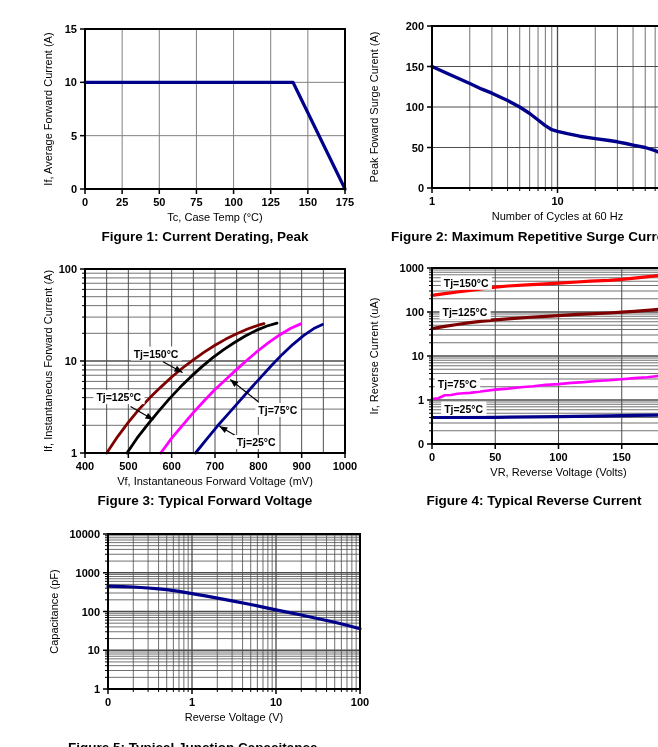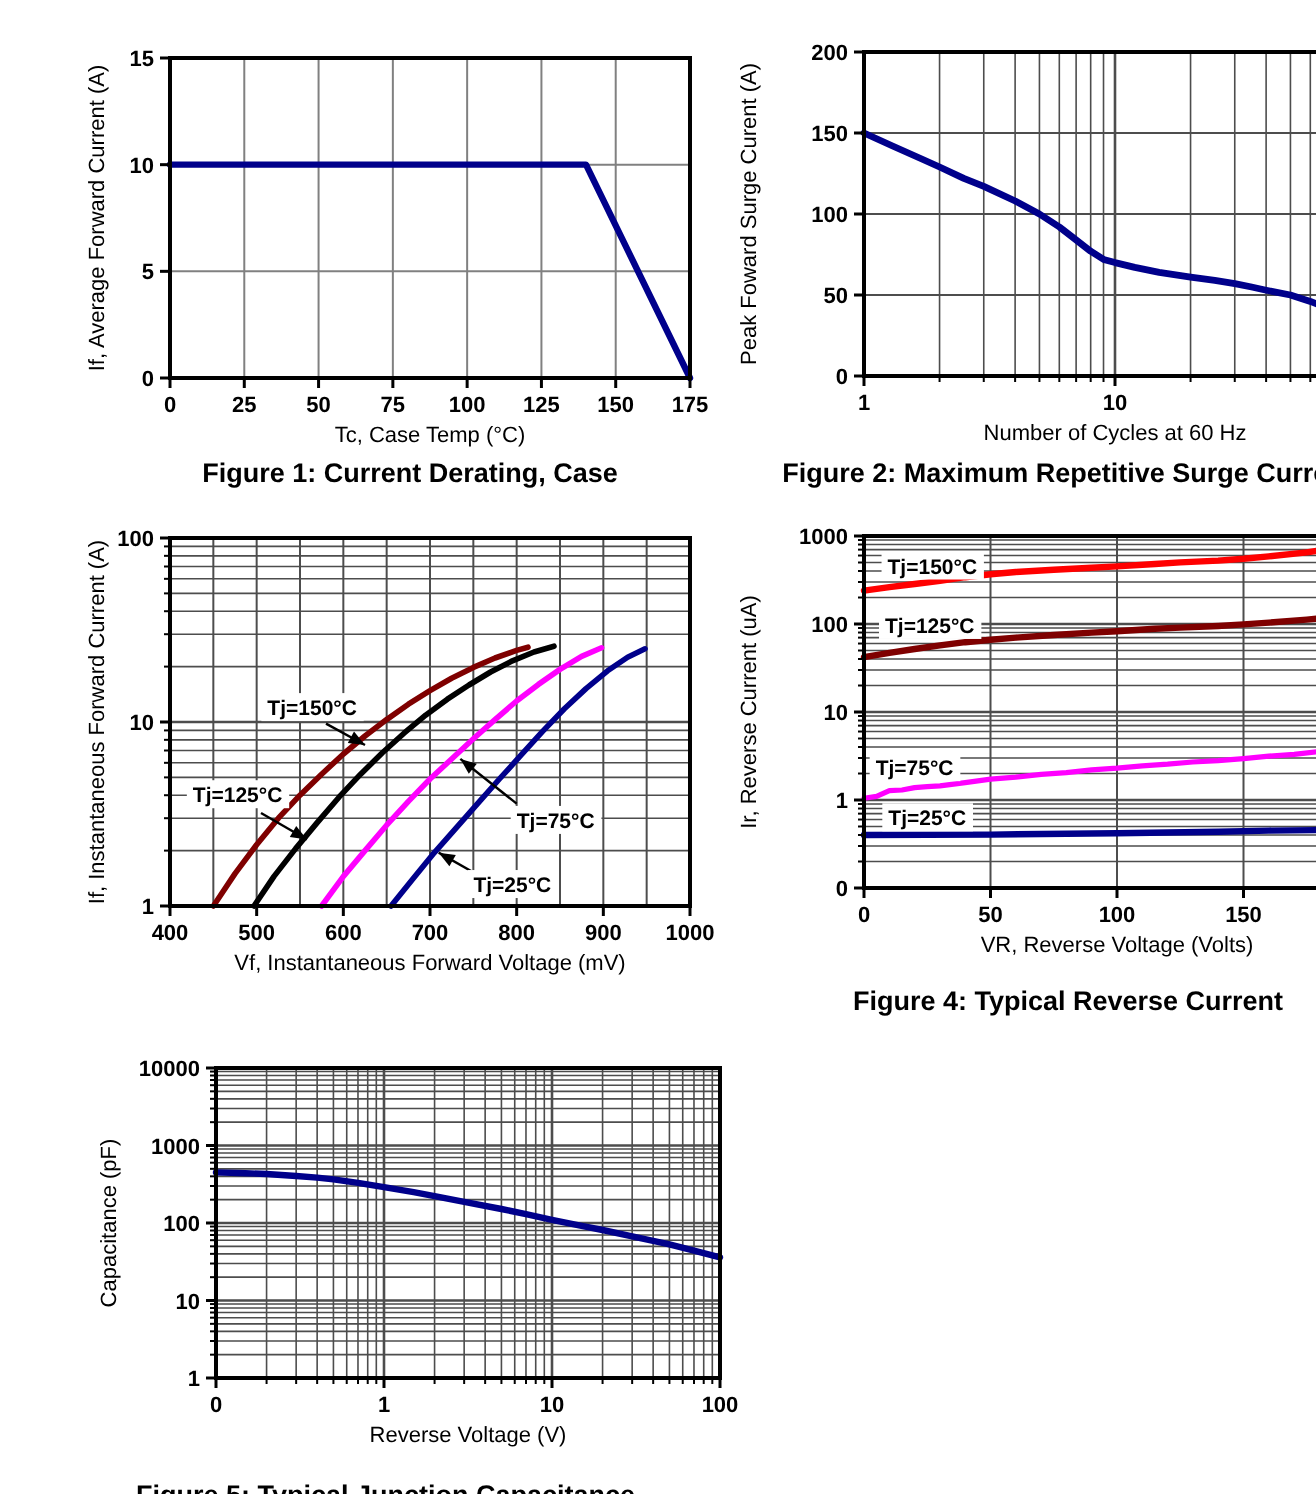--- a/index.html
+++ b/index.html
@@ -55,21 +55,21 @@
           <line x1="40" x2="45" y1="119.66666666666666" y2="119.66666666666666" stroke="#000" stroke-width="1.5"></line>
           <text x="37" y="123.66666666666666" text-anchor="end">5</text>
           <line x1="40" x2="45" y1="66.33333333333333" y2="66.33333333333333" stroke="#000" stroke-width="1.5"></line>
           <text x="37" y="70.33333333333333" text-anchor="end">10</text>
           <line x1="40" x2="45" y1="13" y2="13" stroke="#000" stroke-width="1.5"></line>
           <text x="37" y="17" text-anchor="end">15</text>
         </g>
         <text x="175" y="205" text-anchor="middle" font-size="11" font-family="&quot;Liberation Sans&quot;,sans-serif" fill="#000">Tc, Case Temp (°C)</text>
         <text x="12" y="93" text-anchor="middle" font-size="11" font-family="&quot;Liberation Sans&quot;,sans-serif" fill="#000" transform="rotate(-90 12 93)">If, Average Forward Current (A)</text>
       </svg>
-    <figcaption class="cap">Figure 1: Current Derating, Case</figcaption>
+    <figcaption class="cap">Figure 1: Current Derating, Peak</figcaption>
   </figure>
   <figure class="block" id="b2">
     <svg id="fig2" width="328" height="212">
         <g stroke="#4d4d4d">
           <line x1="99.77926445582963" x2="99.77926445582963" y1="10" y2="172" stroke-width="0.8"></line>
           <line x1="121.87871746731761" x2="121.87871746731761" y1="10" y2="172" stroke-width="0.8"></line>
           <line x1="137.55852891165927" x2="137.55852891165927" y1="10" y2="172" stroke-width="0.8"></line>
           <line x1="149.72073554417034" x2="149.72073554417034" y1="10" y2="172" stroke-width="0.8"></line>
           <line x1="159.65798192314725" x2="159.65798192314725" y1="10" y2="172" stroke-width="0.8"></line>
           <line x1="168.0598040217892" x2="168.0598040217892" y1="10" y2="172" stroke-width="0.8"></line>
@@ -216,20 +216,21 @@
         <text x="78.8" y="145.11048079782748" text-anchor="middle" font-size="10.5" font-weight="bold" font-family="&quot;Liberation Sans&quot;,sans-serif" fill="#000">Tj=125°C</text>
         <line x1="218.33333333333334" y1="145.8201699294096" x2="190.16666666666666" y2="123.4606694502705" stroke="#000" stroke-width="1.2"></line>
         <polygon points="190.16666666666666,123.4606694502705 194.4,130.9 198.4,125.9" fill="#000"></polygon>
         <rect x="215.36459350585938" y="146.95938110351562" width="45.341064453125" height="14" fill="#fff"></rect>
         <text x="237.83333333333334" y="157.95938419329605" text-anchor="middle" font-size="10.5" font-weight="bold" font-family="&quot;Liberation Sans&quot;,sans-serif" fill="#000">Tj=75°C</text>
         <line x1="200.13333333333333" y1="182.15414379438232" x2="179.33333333333334" y2="170.31681575464833" stroke="#000" stroke-width="1.2"></line>
         <polygon points="179.33333333333334,170.31681575464833 184.7,177.1 187.9,171.5" fill="#000"></polygon>
         <rect x="193.6979217529297" y="179.0172119140625" width="45.341064453125" height="14" fill="#fff"></rect>
         <text x="216.16666666666666" y="190.01721158777102" text-anchor="middle" font-size="10.5" font-weight="bold" font-family="&quot;Liberation Sans&quot;,sans-serif" fill="#000">Tj=25°C</text>
       </svg>
+    <figcaption class="cap">Figure 3: Typical Forward Voltage</figcaption>
   </figure>
   <figure class="block" id="b4">
     <svg id="fig4" width="328" height="236">
         <g stroke="#4d4d4d">
           <line x1="125.25" x2="125.25" y1="12" y2="188" stroke-width="1"></line>
           <line x1="188.5" x2="188.5" y1="12" y2="188" stroke-width="1"></line>
           <line x1="251.75" x2="251.75" y1="12" y2="188" stroke-width="1"></line>
           <line x1="62" x2="315" y1="174.75468019078482" y2="174.75468019078482" stroke-width="0.8"></line>
           <line x1="62" x2="315" y1="167.00666479233485" y2="167.00666479233485" stroke-width="0.8"></line>
           <line x1="62" x2="315" y1="161.50936038156965" y2="161.50936038156965" stroke-width="0.8"></line>

